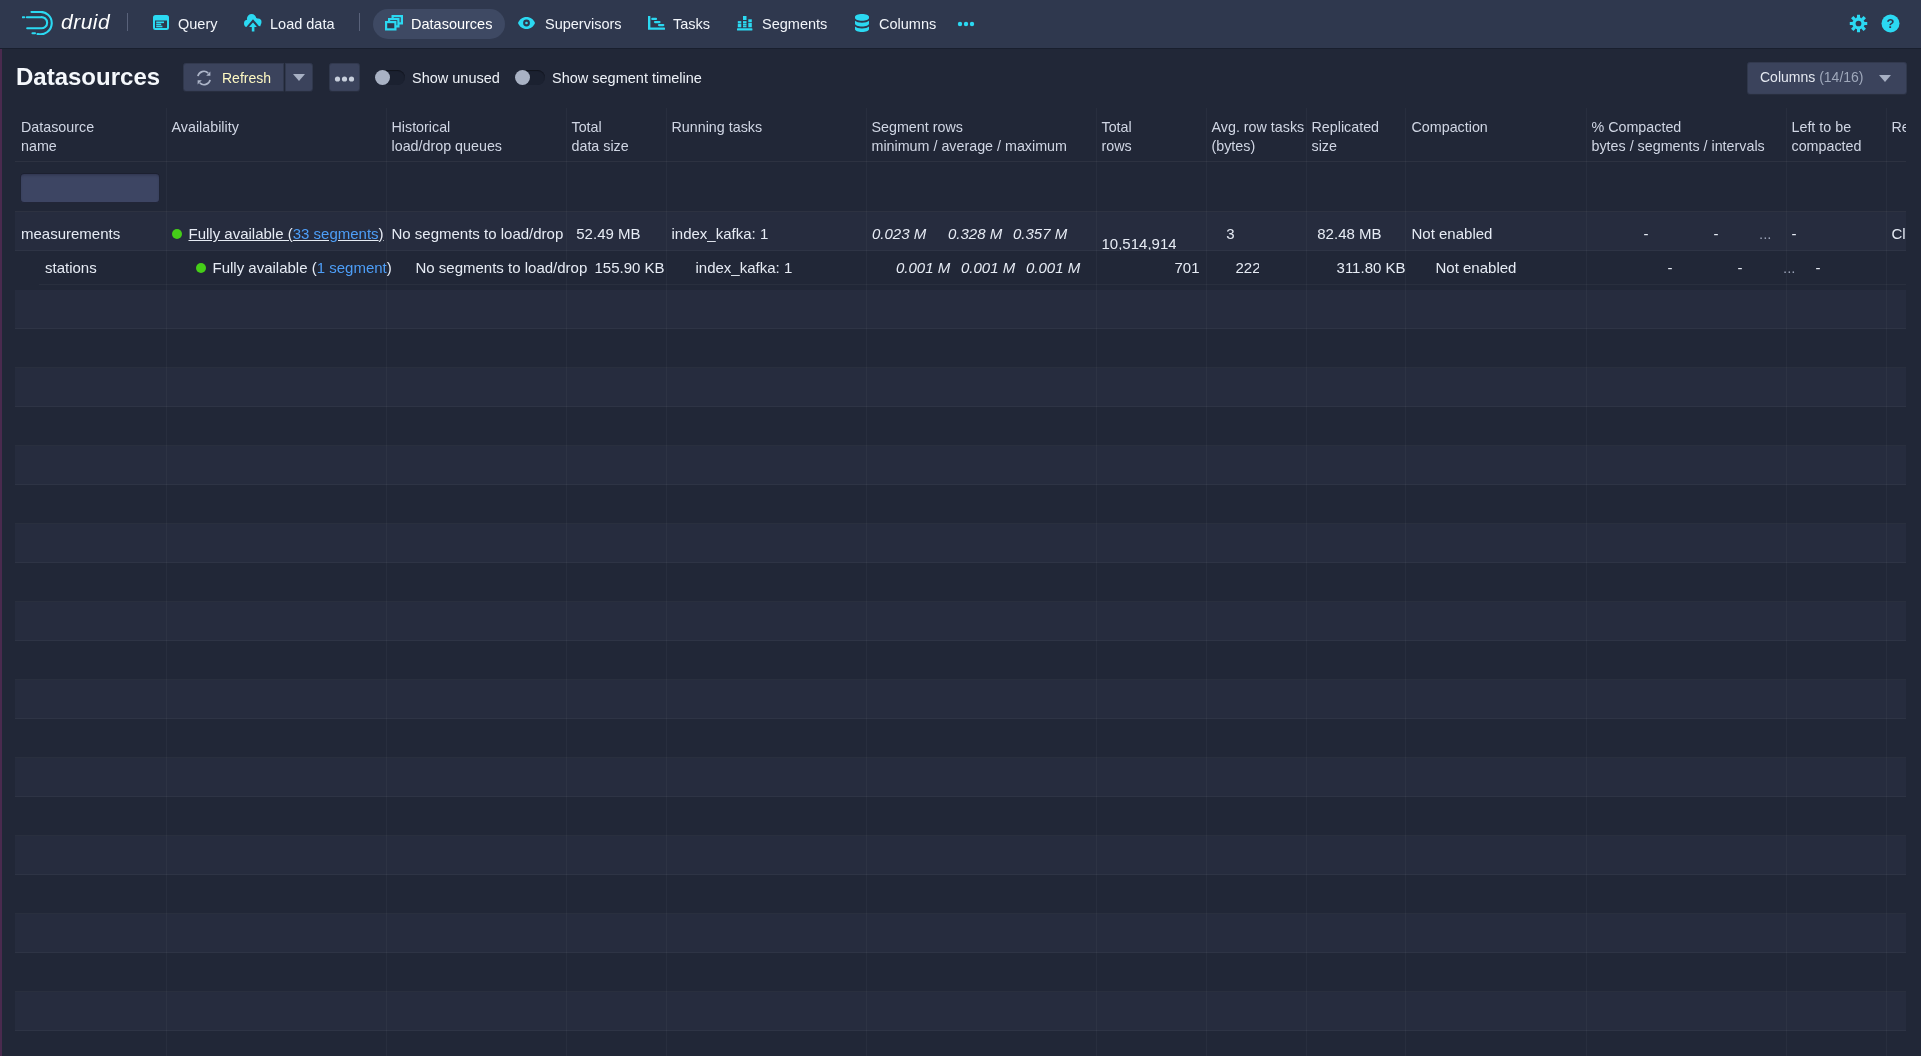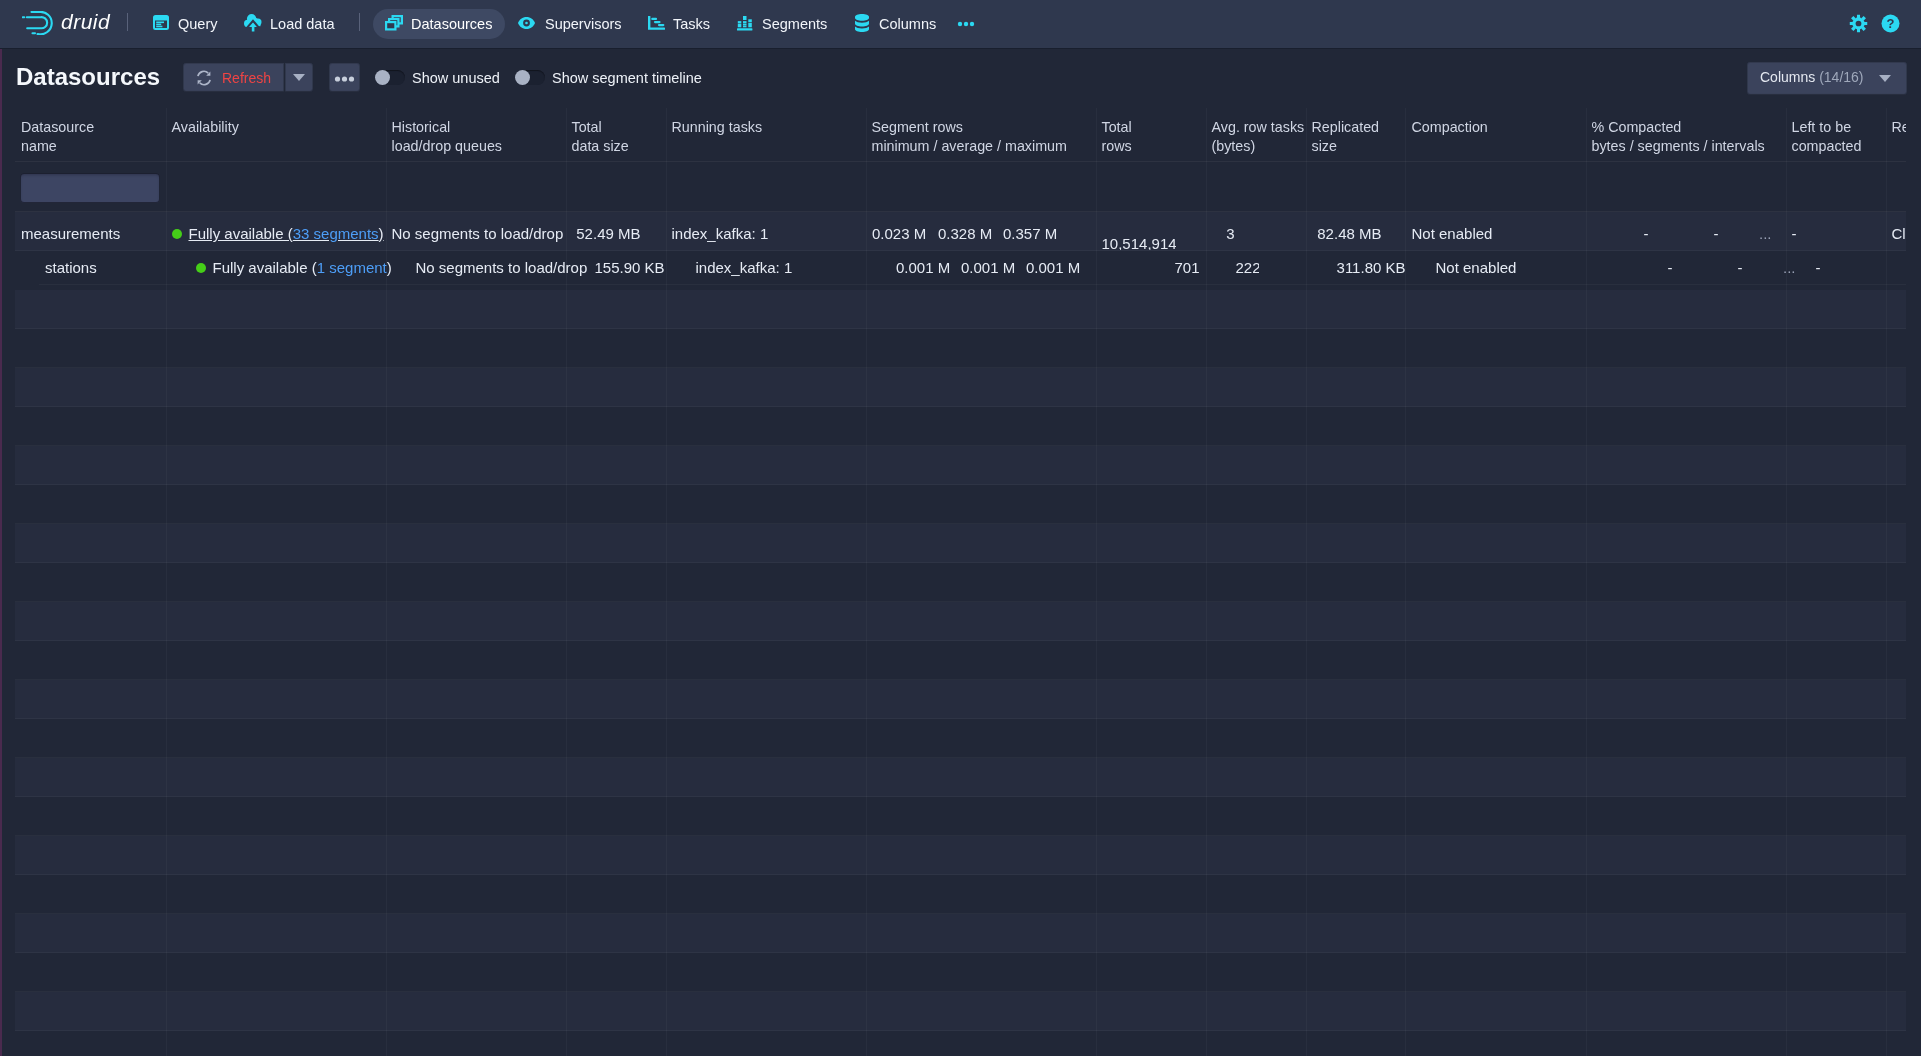--- a/index.html
+++ b/index.html
@@ -13,42 +13,42 @@
   .navtxt { position:absolute; top:16px; font-size:14.5px; color:#f2f5fa; white-space:nowrap; }
   #wordmark { position:absolute; left:61px; top:10px; font-size:21px; font-style:italic; color:#ffffff;
     letter-spacing:0.5px; }
   .navdiv { position:absolute; top:13px; width:1px; height:18px; background:#59627a; }
   #pill { position:absolute; left:373px; top:9px; width:132px; height:30px; border-radius:15px; background:#3e4963; }
 
   
   #title { position:absolute; left:16px; top:63px; font-size:24px; font-weight:bold; color:#f5f8fc; }
   .btn { position:absolute; top:63px; height:29px; background:#3b435c; border-radius:3px;
     box-shadow:inset 0 0 0 1px rgba(17,20,24,0.2), inset 0 -1px 1px rgba(17,20,24,0.3); }
-  .btntxt { position:absolute; font-size:14px; color:#ef4444; top:7px; white-space:nowrap; }
+  .btntxt { position:absolute; font-size:14px; color:#fef9c3; top:7px; white-space:nowrap; }
   .caret { width:0; height:0; border-left:6px solid transparent; border-right:6px solid transparent;
     border-top:7px solid #a7b0c3; position:absolute; }
   .switch { position:absolute; top:70px; height:15px; border-radius:8px; background:#1b2130; width:30px;
     box-shadow:inset 0 1px 1px rgba(0,0,0,.4); }
   .knob { position:absolute; left:0px; top:0px; width:15px; height:15px; border-radius:50%; background:#a9b2c4; }
   .swlabel { position:absolute; top:69.5px; font-size:14.5px; color:#eef2f8; white-space:nowrap; }
 
   
   #tbl { position:absolute; left:15px; top:108px; width:1891px; height:948px; overflow:hidden; }
   .vline { position:absolute; top:0; bottom:0; width:1px; background:rgba(255,255,255,0.035); }
   #hdr { position:absolute; left:0; top:0; width:1891px; height:54px; border-bottom:1px solid rgba(255,255,255,0.055); }
   .hcell { position:absolute; top:9.5px; font-size:14.3px; line-height:19px; color:#d0d6e4; white-space:pre; }
   #frow { position:absolute; left:0; top:54px; width:1891px; height:50.3px; border-bottom:1px solid rgba(255,255,255,0.055); }
   #finput { position:absolute; left:5px; top:11px; width:140px; height:30px; border-radius:4px; background:#3d4563;
     box-shadow:inset 0 0 0 1px rgba(12,14,24,0.55), inset 0 2px 3px rgba(12,14,24,0.3); }
   .row { position:absolute; left:0; width:1891px; height:39px; border-bottom:1px solid rgba(255,255,255,0.04); }
   .odd { background:#262c3e; }
   .cell { position:absolute; top:0; height:100%; display:flex; align-items:center; padding-top:5px; font-size:15px; color:#e6ebf4;
     white-space:nowrap; overflow:hidden; }
   .num { display:inline-block; text-align:right; }
-  .numl { display:inline-block; text-align:left; }
+  .numl { display:inline-block; text-align:left;font-style:italic; }
   .link { color:#4d9ef7; }
   .dot { display:inline-block; width:10px; height:10px; border-radius:50%; background:#45ce18; margin-right:7px; flex:none; }
   .muted { color:#98a0b5; }
 </style>
 </head>
 <body>
 
 <div id="nav">
   
   <svg class="abs" style="left:22px; top:11px;" width="32" height="24" viewBox="0 0 32 24">
@@ -247,21 +247,21 @@
   <div class="row odd" style="top:104.3px;">
     <div class="cell" style="left:6px;">measurements</div>
     <div class="cell" style="left:156.5px;text-decoration:underline;"><span class="dot"></span>Fully available (<span class="link">33 segments</span>)</div>
     <div class="cell" style="left:376.5px;">No segments to load/drop</div>
     <div class="cell" style="left:555.5px;">
         <span class="num" style="width:70px;">52.49 MB</span>
       </div>
     <div class="cell" style="left:656.5px;">index_kafka: 1</div>
     <div class="cell" style="left:857px;">
         <span class="numl" style="width:58px;">0.023 M</span>
-        <span class="numl" style="width:58px; margin-left:8px;">0.328 M</span>
+        <span class="numl" style="width:58px; margin-left:18px;">0.328 M</span>
         <span class="numl" style="width:58px; margin-left:7px;">0.357 M</span>
       </div>
     <div class="cell" style="left:1086.5px;">
         <span class="num" style="width:74px;margin-top:20px;">10,514,914</span>
       </div>
     <div class="cell" style="left:1196.5px;">
         <span class="num" style="width:23px;">3</span>
       </div>
     <div class="cell" style="left:1296.5px;">
         <span class="num" style="width:70px;">82.48 MB</span>

